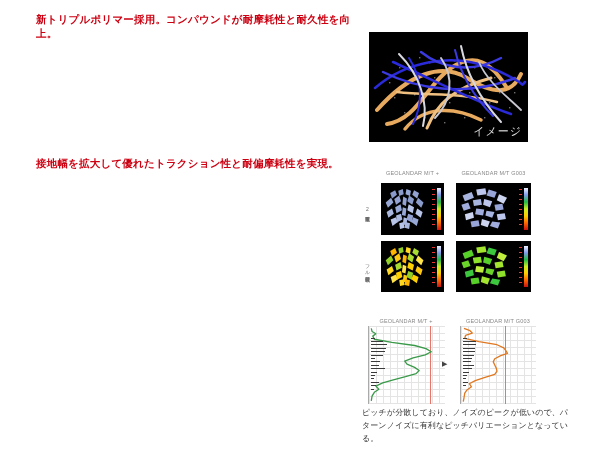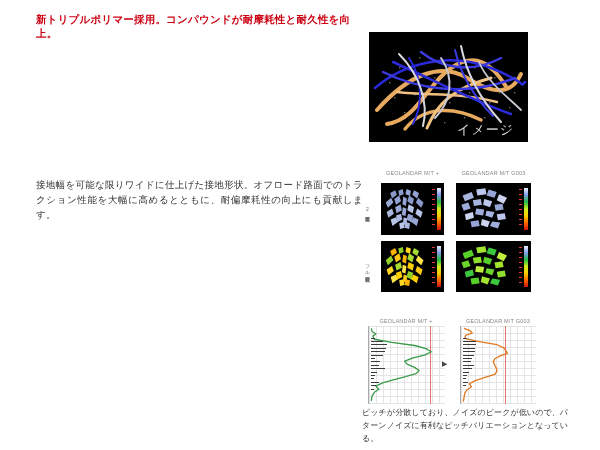--- a/index.html
+++ b/index.html
@@ -6,21 +6,21 @@
   html,body{margin:0;padding:0;background:#fff;}
   .page{position:relative;width:572px;height:450px;background:#fff;overflow:hidden;
         font-family:"Liberation Sans","DejaVu Sans",sans-serif;}
   .heading{position:absolute;left:36px;width:332px;font-size:10.5px;font-weight:bold;
            color:var(--accent);letter-spacing:.2px;}
   .body-text{position:absolute;left:36px;width:327px;font-size:9.5px;line-height:15px;
              color:var(--body-color);letter-spacing:.2px;text-align:justify;}
   
   .polymer-box{position:absolute;left:369px;top:32px;width:159px;height:110px;background:#000;}
   .polymer-box svg{position:absolute;left:0;top:0;width:100%;height:100%;}
-  .polymer-label{position:absolute;right:14px;bottom:3px;font-size:13px;color:#dddddd;letter-spacing:1px;}
+  .polymer-label{position:absolute;right:6px;bottom:3px;font-size:11px;color:#dddddd;letter-spacing:1px;}
   
   .col-header{position:absolute;font-size:5.5px;color:#888;text-align:center;letter-spacing:.2px;}
   .row-label{position:absolute;left:362px;width:10px;display:flex;align-items:center;justify-content:center;
              writing-mode:vertical-rl;text-orientation:upright;font-size:5px;color:#666;line-height:1;}
   .fp-panel{position:absolute;background:#000;}
   .fp-panel svg{position:absolute;left:2px;top:3px;width:calc(100% - 18px);height:calc(100% - 6px);}
   .colorbar-bar{position:absolute;right:3px;top:5px;bottom:5px;width:4px;}
   .colorbar-ticks{position:absolute;right:9px;top:6px;bottom:6px;width:3px;
       background:repeating-linear-gradient(to bottom,#ee3333 0,#ee3333 1px,transparent 1px,transparent 5px);}
   
@@ -83,21 +83,21 @@
         <path d="M40,26 C56,50 52,76 44,92" stroke="#2a2ad8" stroke-width="2" fill="none" stroke-linecap="round"></path>
         <path d="M86,18 C92,44 104,64 124,84" stroke="#3a3ae0" stroke-width="2" fill="none" stroke-linecap="round"></path>
         <path d="M30,22 C50,42 60,70 54,94" stroke="#d8d8e0" stroke-width="2" fill="none" stroke-linecap="round"></path>
         <path d="M92,14 C98,44 112,68 132,90" stroke="#d8d8e0" stroke-width="2" fill="none" stroke-linecap="round"></path>
         <path d="M72,26 C86,46 82,70 66,86" stroke="#c8c8d2" stroke-width="2" fill="none" stroke-linecap="round"></path>
         <path d="M110,30 C118,50 140,66 152,78" stroke="#c8c8d2" stroke-width="1.8" fill="none" stroke-linecap="round"></path>
       </svg>
     <div class="polymer-label">イメージ</div>
   </div>
 
-  <div class="body-text" style="top:177px;">接地幅を可能な限りワイドに仕上げた接地形状。オフロード路面でのトラクション性能を大幅に高めるとともに、耐偏摩耗性の向上にも貢献します。</div>
+  <div class="heading" style="top:157px;">接地幅を拡大して優れたトラクション性と耐偏摩耗性を実現。</div>
 
   <div class="col-header" style="left:381px;top:170px;width:63px;">GEOLANDAR M/T +</div>
   <div class="col-header" style="left:456px;top:170px;width:75px;">GEOLANDAR M/T G003</div>
   <div class="row-label" style="top:183px;height:52px;">2名乗車位置</div>
   <div class="row-label" style="top:241px;height:51px;">フル積載位置</div>
 
   <div class="fp-panel" style="left:381px;top:183px;width:63px;height:52px;">
     <svg id="fp-a" viewBox="0 0 100 78" preserveAspectRatio="none">
         <polygon points="6,28 18,20 23,28 11,37" fill="#98a8d6"></polygon>
         <polygon points="8,44 20,38 24,47 12,54" fill="#aab8e0"></polygon>

